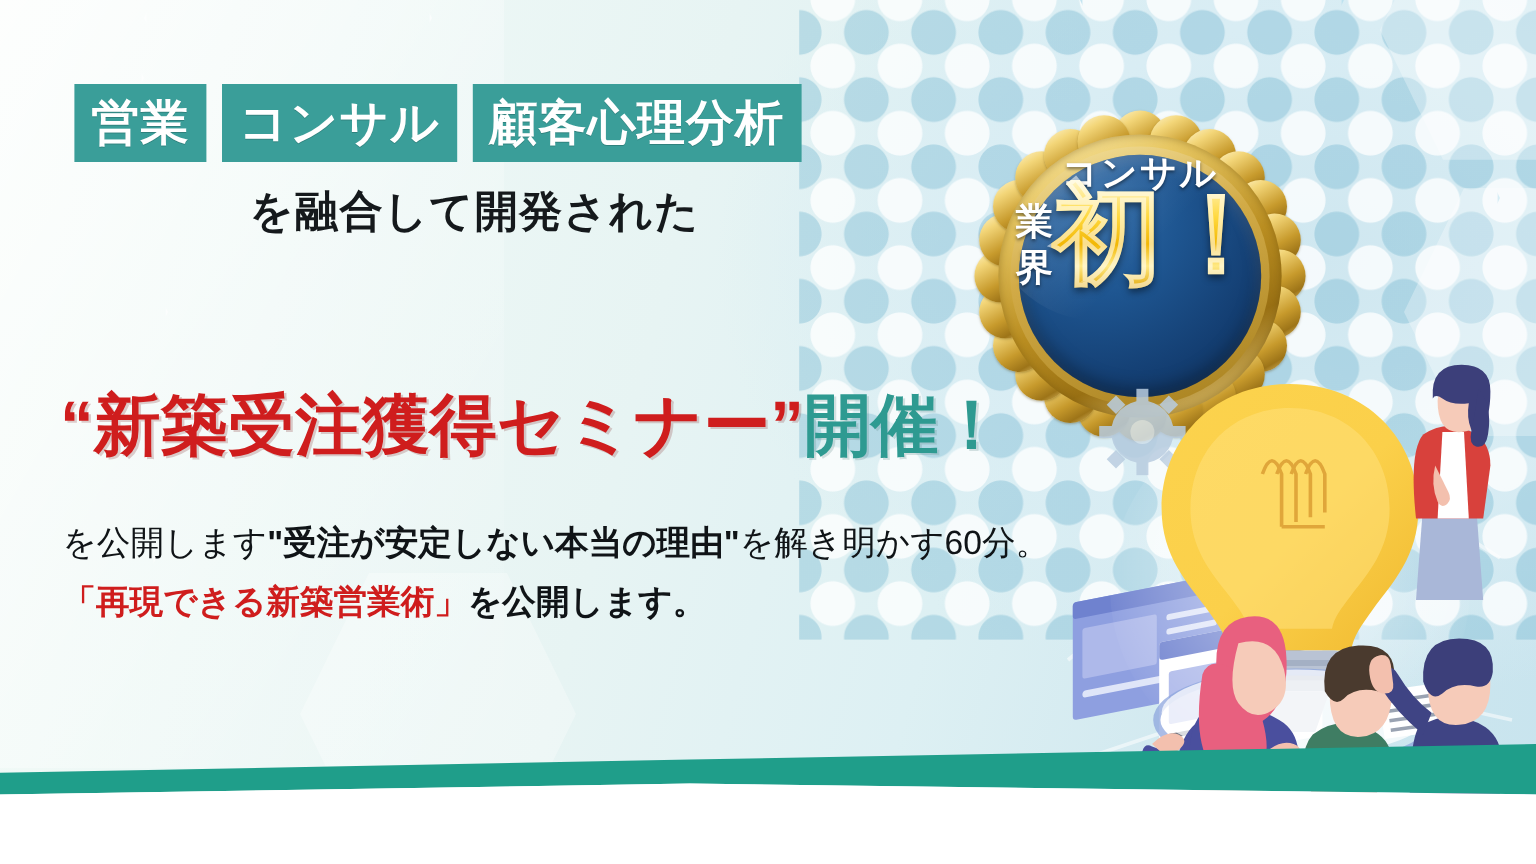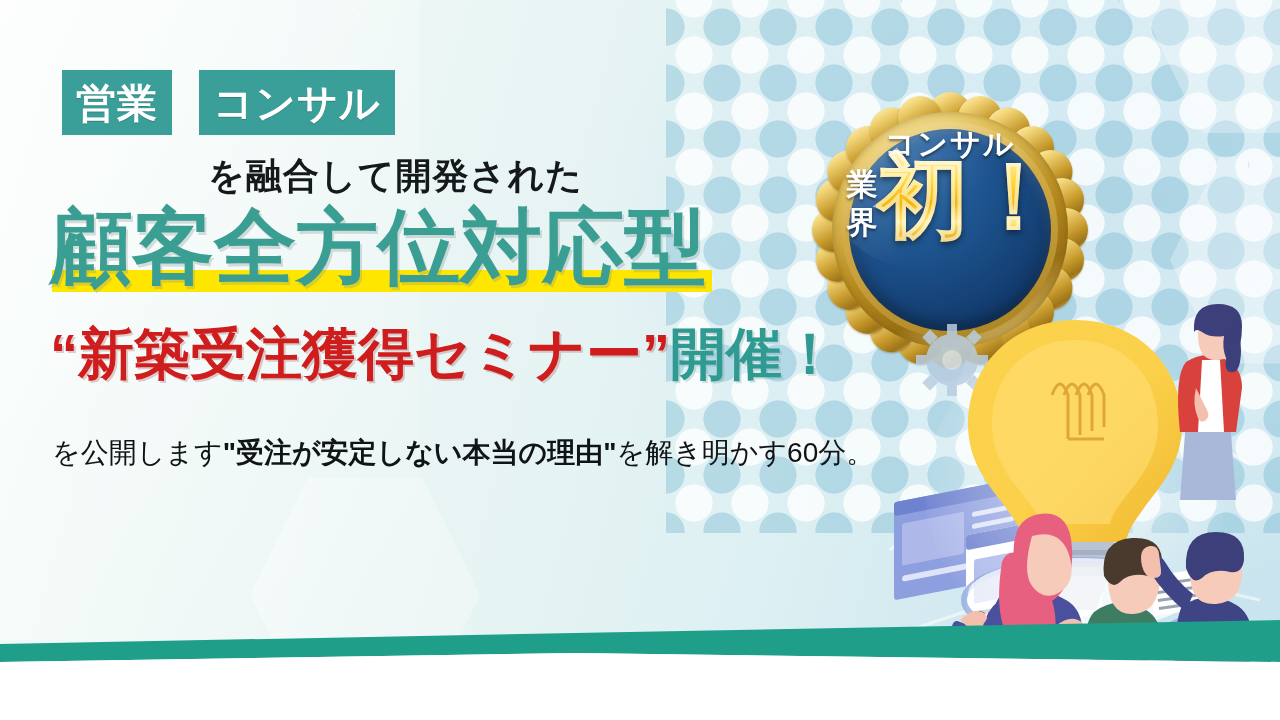--- a/index.html
+++ b/index.html
@@ -39,21 +39,21 @@
   .hex.blue { border-color:rgba(180,222,238,.75); }
 
   .corner-fade-left {
     position:absolute; left:0; top:0; width:420px; height:640px;
     background:linear-gradient(120deg, rgba(255,255,255,.80) 0%, rgba(255,255,255,.28) 55%, rgba(255,255,255,0) 100%);
   }
 
   
   .tag-row {
     position:absolute; left:62px; top:70px;
-    display:flex; align-items:stretch; gap:27px;text-align:center;
+    display:flex; align-items:stretch; gap:13px;text-align:center;
   }
   .tag {
     background:#3a9e99;
     color:#ffffff;
     font-weight:bold;
     font-size:40px;
     line-height:1;
     padding:13px 14px 12px;
     letter-spacing:1px;
     text-shadow:0 1px 0 rgba(0,0,0,.18);
@@ -193,35 +193,33 @@
     <div class="hex blue" style="left:1020px; top:40px;  width:230px; height:250px;"></div>
     <div class="hex fill" style="left:1150px; top:-90px;  width:210px; height:230px;"></div>
     <div class="hex fill" style="left:1170px; top:150px;  width:200px; height:220px;"></div>
     <div class="hex blue" style="left:900px; top:-120px; width:220px; height:240px;"></div>
     <div class="corner-fade-left"></div>
   </div>
 
   <div class="tag-row">
     <div class="tag">営業</div>
     <div class="tag">コンサル</div>
+    <div class="tag">顧客心理分析</div>
   </div>
 
   <div class="subline">を融合して開発された</div>
 
-  <div class="headline-wrap">
-    <div class="headline-hl"></div>
-    <div class="headline">顧客全方位対応型</div>
-  </div>
 
   <div class="redline">
     <span class="rd">“新築受注獲得セミナー”</span><span class="tl">開催！</span>
   </div>
 
   <div class="body-copy">
     <span class="ln"><span>を公開します</span><b>"受注が安定しない本当の理由"</b><span>を解き明かす60分。</span></span>
+    <span class="ln"><span class="red">「再現できる新築営業術」</span><b>を公開します。</b></span>
   </div>
 
   <div class="seal">
     <div class="scallops" id="scallops">
         <div class="petal" style="transform: translate(0px, -116px);"></div>
         <div class="petal" style="transform: translate(30px, -112px);"></div>
         <div class="petal" style="transform: translate(58px, -100.5px);"></div>
         <div class="petal" style="transform: translate(82px, -82px);"></div>
         <div class="petal" style="transform: translate(100.5px, -58px);"></div>
         <div class="petal" style="transform: translate(112px, -30px);"></div>

